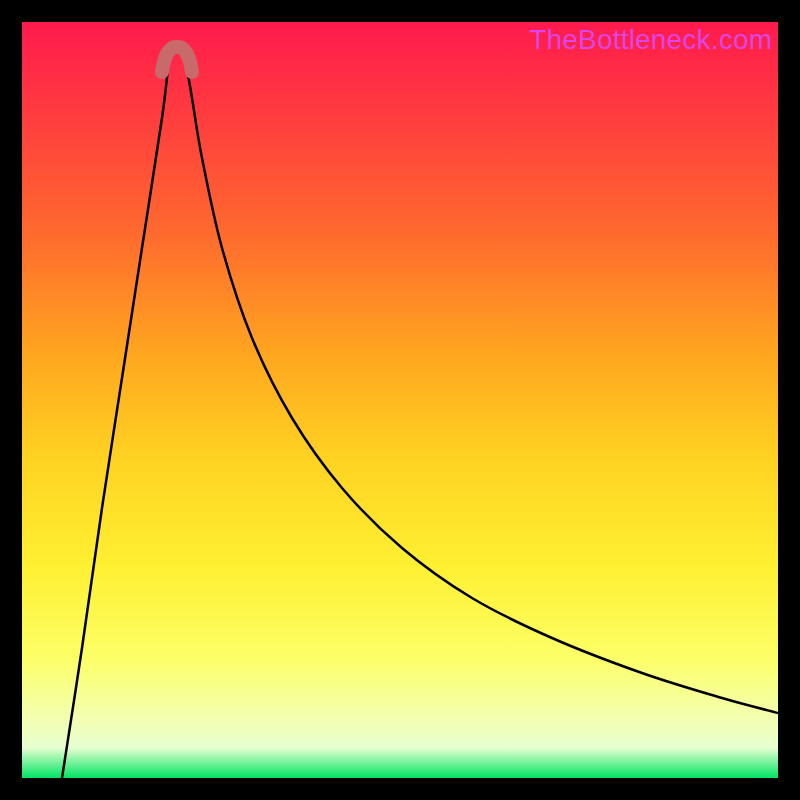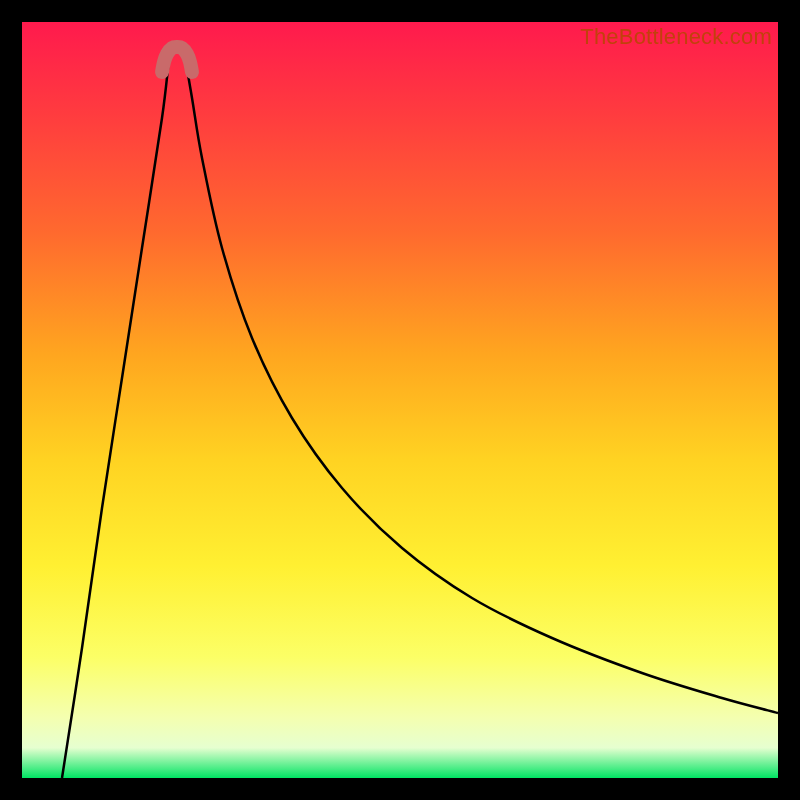--- a/index.html
+++ b/index.html
@@ -38,23 +38,23 @@
       #fcff66 84%,
       #f4ffb0 92%,
       #e6ffd0 96%,
       #00e463 100%
     );
   }
   .watermark {
     position: absolute;
     top: 2px;
     right: 6px;
-    font-size: 22px;
+    font-size: 28px;
     font-weight: 500;
-    color: #c2410c;
+    color: #d946ef;
     letter-spacing: 0.2px;
     pointer-events: none;
   }
   svg.curve {
     position: absolute;
     inset: 0;
     width: 756px;
     height: 756px;
   }
   svg.marker {

